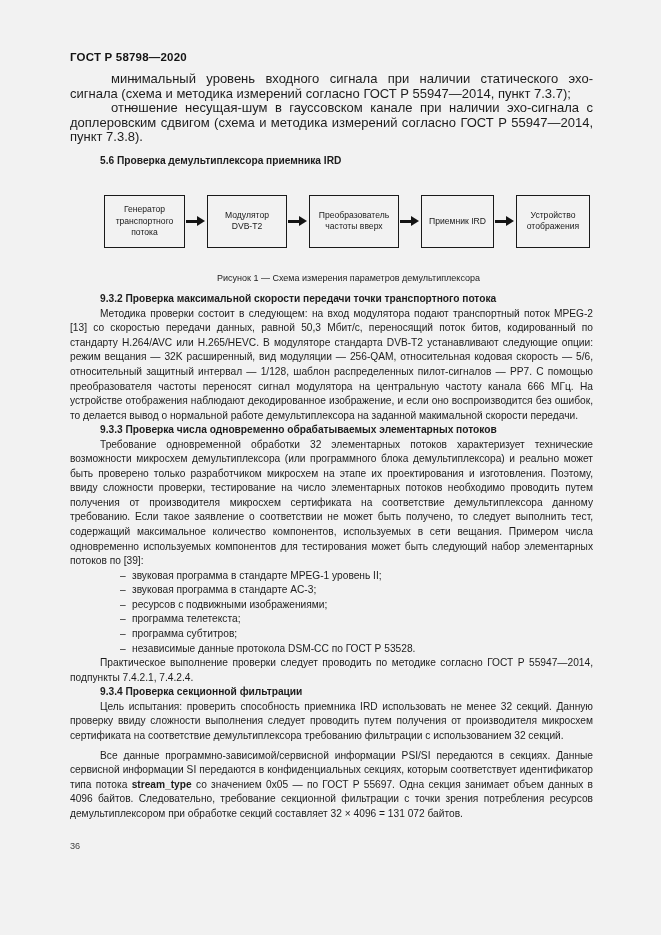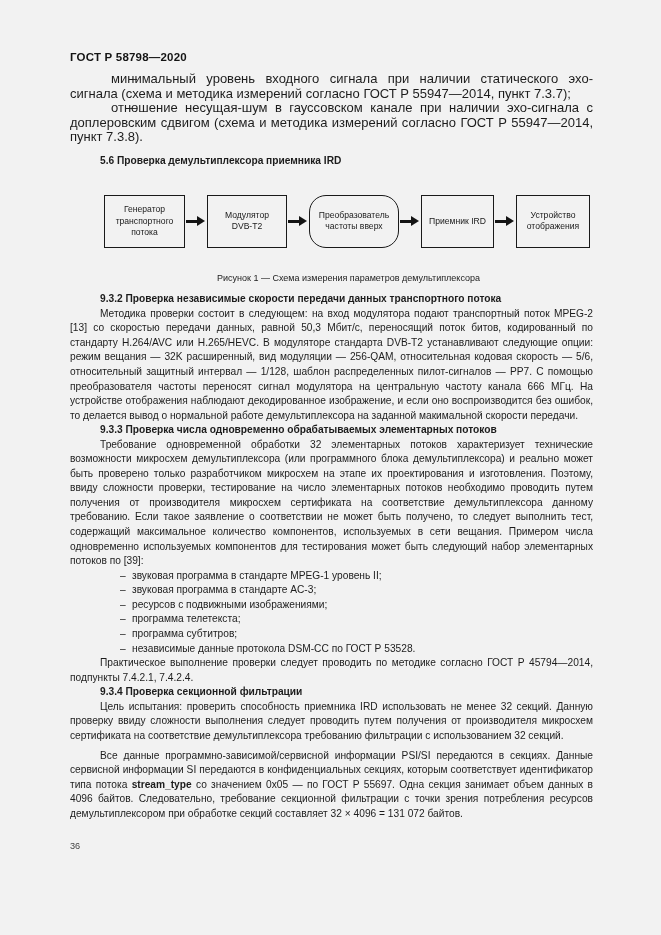--- a/index.html
+++ b/index.html
@@ -113,21 +113,21 @@
     text-align: center;
     font-size: 8.6px;
     line-height: 11.4px;
     color: #1a1a1a;
     box-sizing: border-box;
     flex: 0 0 auto;
   }
   .block span { display: block; padding: 0 3px; }
   .b1 { width: 81px; }
   .b2 { width: 80px; }
-  .b3 { width: 90px; border-radius: 17px; }
+  .b3 { width: 90px; }
   .b4 { width: 73px; }
   .b5 { width: 74px; }
 
   .arrow {
     flex: 0 0 auto;
     width: 22px;
     height: 11px;
     position: relative;
   }
   .arrow .shaft {
@@ -245,36 +245,36 @@
             <span>отображения</span>
           </span>
         </div>
 
       </div>
       <div class="fig-caption">Рисунок 1 — Схема измерения параметров демультиплексора</div>
     </div>
 
     <div class="gap-md"></div>
 
-    <p class="heading">9.3.2 Проверка независимые скорости передачи данных транспортного потока</p>
+    <p class="heading">9.3.2 Проверка максимальной скорости передачи точки транспортного потока</p>
     <p class="indent">Методика проверки состоит в следующем: на вход модулятора подают транспортный поток MPEG-2 [13] со скоростью передачи данных, равной 50,3 Мбит/с, переносящий поток битов, кодированный по стандарту H.264/AVC или H.265/HEVC. В модуляторе стандарта DVB-T2 устанавливают следующие опции: режим вещания — 32K расширенный, вид модуляции — 256-QAM, относительная кодовая скорость — 5/6, относительный защитный интервал — 1/128, шаблон распределенных пилот-сигналов — PP7. С помощью преобразователя частоты переносят сигнал модулятора на центральную частоту канала 666 МГц. На устройстве отображения наблюдают декодированное изображение, и если оно воспроизводится без ошибок, то делается вывод о нормальной работе демультиплексора на заданной макимальной скорости передачи.</p>
 
     <p class="heading">9.3.3 Проверка числа одновременно обрабатываемых элементарных потоков</p>
     <p class="indent">Требование одновременной обработки 32 элементарных потоков характеризует технические возможности микросхем демультиплексора (или программного блока демультиплексора) и реально может быть проверено только разработчиком микросхем на этапе их проектирования и изготовления. Поэтому, ввиду сложности проверки, тестирование на число элементарных потоков необходимо проводить путем получения от производителя микросхем сертификата на соответствие демультиплексора данному требованию. Если такое заявление о соответствии не может быть получено, то следует выполнить тест, содержащий максимальное количество компонентов, используемых в сети вещания. Примером числа одновременно используемых компонентов для тестирования может быть следующий набор элементарных потоков по [39]:</p>
 
     <ul class="bullets">
       <li><span class="dash">–</span><span>звуковая программа в стандарте MPEG-1 уровень II;</span></li>
       <li><span class="dash">–</span><span>звуковая программа в стандарте AC-3;</span></li>
       <li><span class="dash">–</span><span>ресурсов с подвижными изображениями;</span></li>
       <li><span class="dash">–</span><span>программа телетекста;</span></li>
       <li><span class="dash">–</span><span>программа субтитров;</span></li>
       <li><span class="dash">–</span><span>независимые данные протокола DSM-CC по ГОСТ Р 53528.</span></li>
     </ul>
 
-    <p class="indent">Практическое выполнение проверки следует проводить по методике согласно ГОСТ Р 45794—2014, подпункты 7.4.2.1, 7.4.2.4.</p>
+    <p class="indent">Практическое выполнение проверки следует проводить по методике согласно ГОСТ Р 55947—2014, подпункты 7.4.2.1, 7.4.2.4.</p>
 
     <p class="heading">9.3.4 Проверка секционной фильтрации</p>
     <p class="indent">Цель испытания: проверить способность приемника IRD использовать не менее 32 секций. Данную проверку ввиду сложности выполнения следует проводить путем получения от производителя микросхем сертификата на соответствие демультиплексора требованию фильтрации с использованием 32 секций.</p>
 
     <div class="gap-sm"></div>
 
     <p class="indent"><span>Все данные программно-зависимой/сервисной информации PSI/SI передаются в секциях. Данные сервисной информации SI передаются в конфиденциальных секциях, которым соответствует идентификатор типа потока </span><b>stream_type</b><span> со значением 0x05 — по ГОСТ Р 55697. Одна секция занимает объем данных в 4096 байтов. Следовательно, требование секционной фильтрации с точки зрения потребления ресурсов демультиплексором при обработке секций составляет 32 × 4096 = 131 072 байтов.</span></p>
 
   </div>
 

